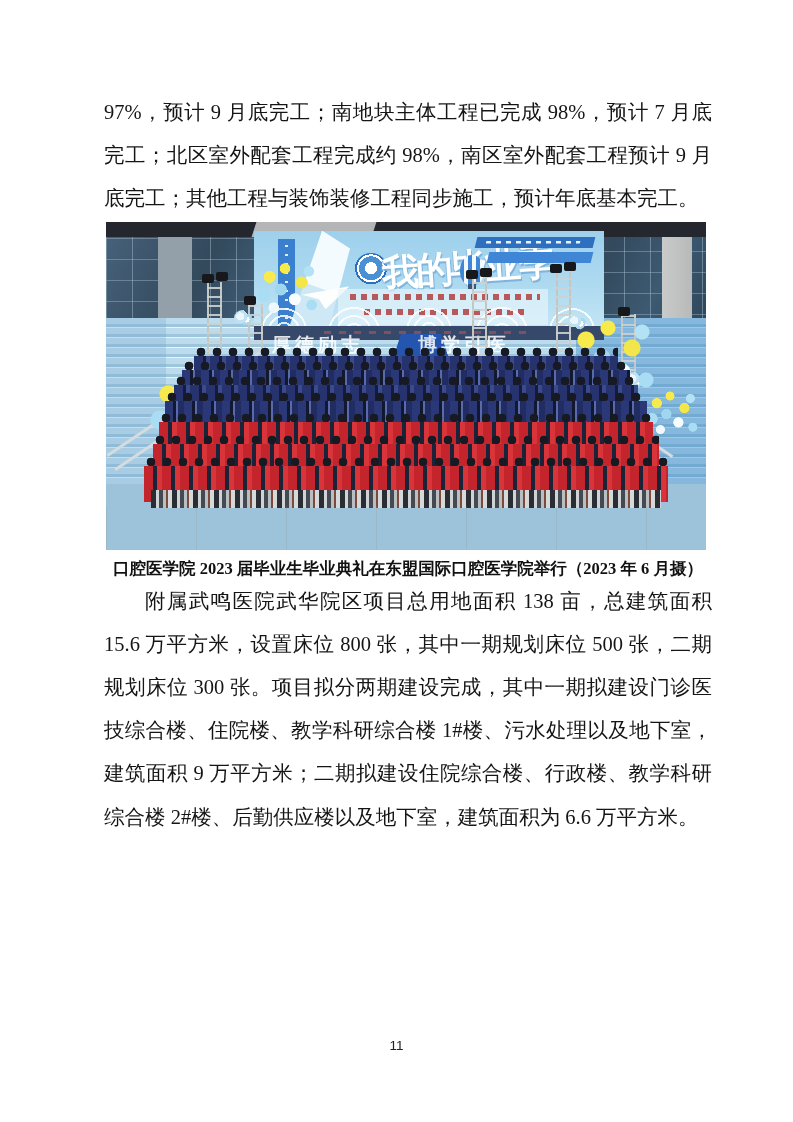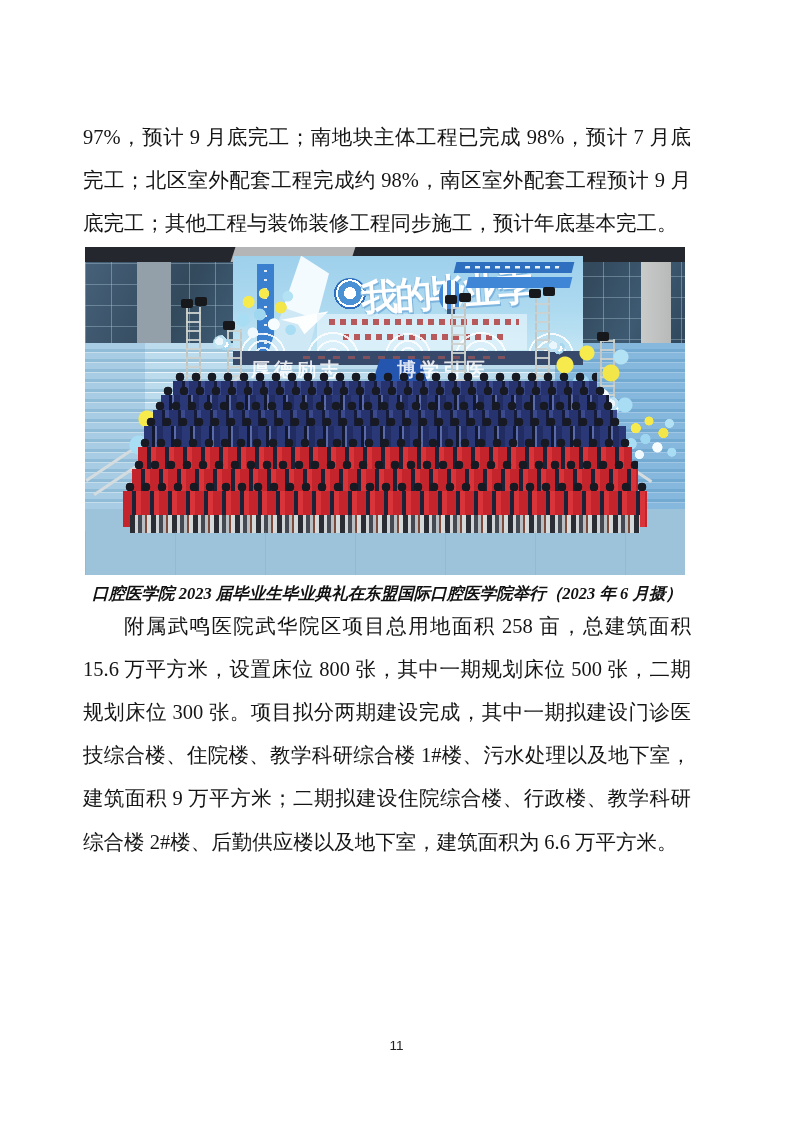--- a/index.html
+++ b/index.html
@@ -6,23 +6,23 @@
   .page{
     position:relative;
     width:793px;height:1122px;
     background:#ffffff;
     overflow:hidden;
     font-family:"Liberation Serif","DejaVu Serif",serif;
     color:#1a1a1a;
   }
   .content{
     position:absolute;
-    left:83px;top:0;
+    left:104px;top:0;
     width:608px;
-    padding-top:116px;
+    padding-top:91px;
   }
   .para{
     font-size:20.5px;
     line-height:43.2px;
     text-align:justify;
     margin:0;
     color:#151515;
   }
   .para.indent{ text-indent:2em; }
   .section-heading{
@@ -173,21 +173,21 @@
   .r6{top:212px;width:506px;height:42px;}
   .r7{top:234px;width:524px;height:46px;}
   .legs{left:50%;transform:translateX(-50%);top:268px;width:510px;height:18px;
     background:repeating-linear-gradient(90deg,#2a2d33 0 5px,#cfd3d6 5px 8px,#454a52 8px 12px,#b9bec2 12px 15px,#7b4a3a 15px 17px,#d6d9da 17px 21px);}
   .pavement{left:0;top:284px;width:600px;height:44px;
     background:linear-gradient(180deg,#d3d3cd,#dddcd6);
     background-image:repeating-linear-gradient(90deg,rgba(150,150,145,.25) 0 1px,transparent 1px 90px);}
   
   .caption{
     font-size:16.5px;font-weight:bold;text-align:center;
-    margin:8px 0 0 0;line-height:22px;color:#111;font-style:italic;
+    margin:8px 0 0 0;line-height:22px;color:#111;
   }
   .page-number{
     position:absolute;left:0;top:1038px;width:793px;
     text-align:center;font-family:"Liberation Sans","DejaVu Sans",sans-serif;
     font-size:13.5px;color:#222;
   }
 </style>
 </head>
 <body>
 
@@ -281,17 +281,17 @@
           <div class="gowns" style="height:36px;"></div>
         </div>
       <div class="legs"></div>
 
       <div class="pavement"></div>
     </figure>
 
     <p class="caption">口腔医学院 2023 届毕业生毕业典礼在东盟国际口腔医学院举行（2023 年 6 月摄）</p>
 
 
-    <p class="para indent">附属武鸣医院武华院区项目总用地面积 258 亩，总建筑面积 15.6 万平方米，设置床位 800 张，其中一期规划床位 500 张，二期规划床位 300 张。项目拟分两期建设完成，其中一期拟建设门诊医技综合楼、住院楼、教学科研综合楼 1#楼、污水处理以及地下室，建筑面积 9 万平方米；二期拟建设住院综合楼、行政楼、教学科研综合楼 2#楼、后勤供应楼以及地下室，建筑面积为 6.6 万平方米。</p>
+    <p class="para indent">附属武鸣医院武华院区项目总用地面积 138 亩，总建筑面积 15.6 万平方米，设置床位 800 张，其中一期规划床位 500 张，二期规划床位 300 张。项目拟分两期建设完成，其中一期拟建设门诊医技综合楼、住院楼、教学科研综合楼 1#楼、污水处理以及地下室，建筑面积 9 万平方米；二期拟建设住院综合楼、行政楼、教学科研综合楼 2#楼、后勤供应楼以及地下室，建筑面积为 6.6 万平方米。</p>
   </div>
 
   <div class="page-number">11</div>
 </div>
 
 </body></html>

